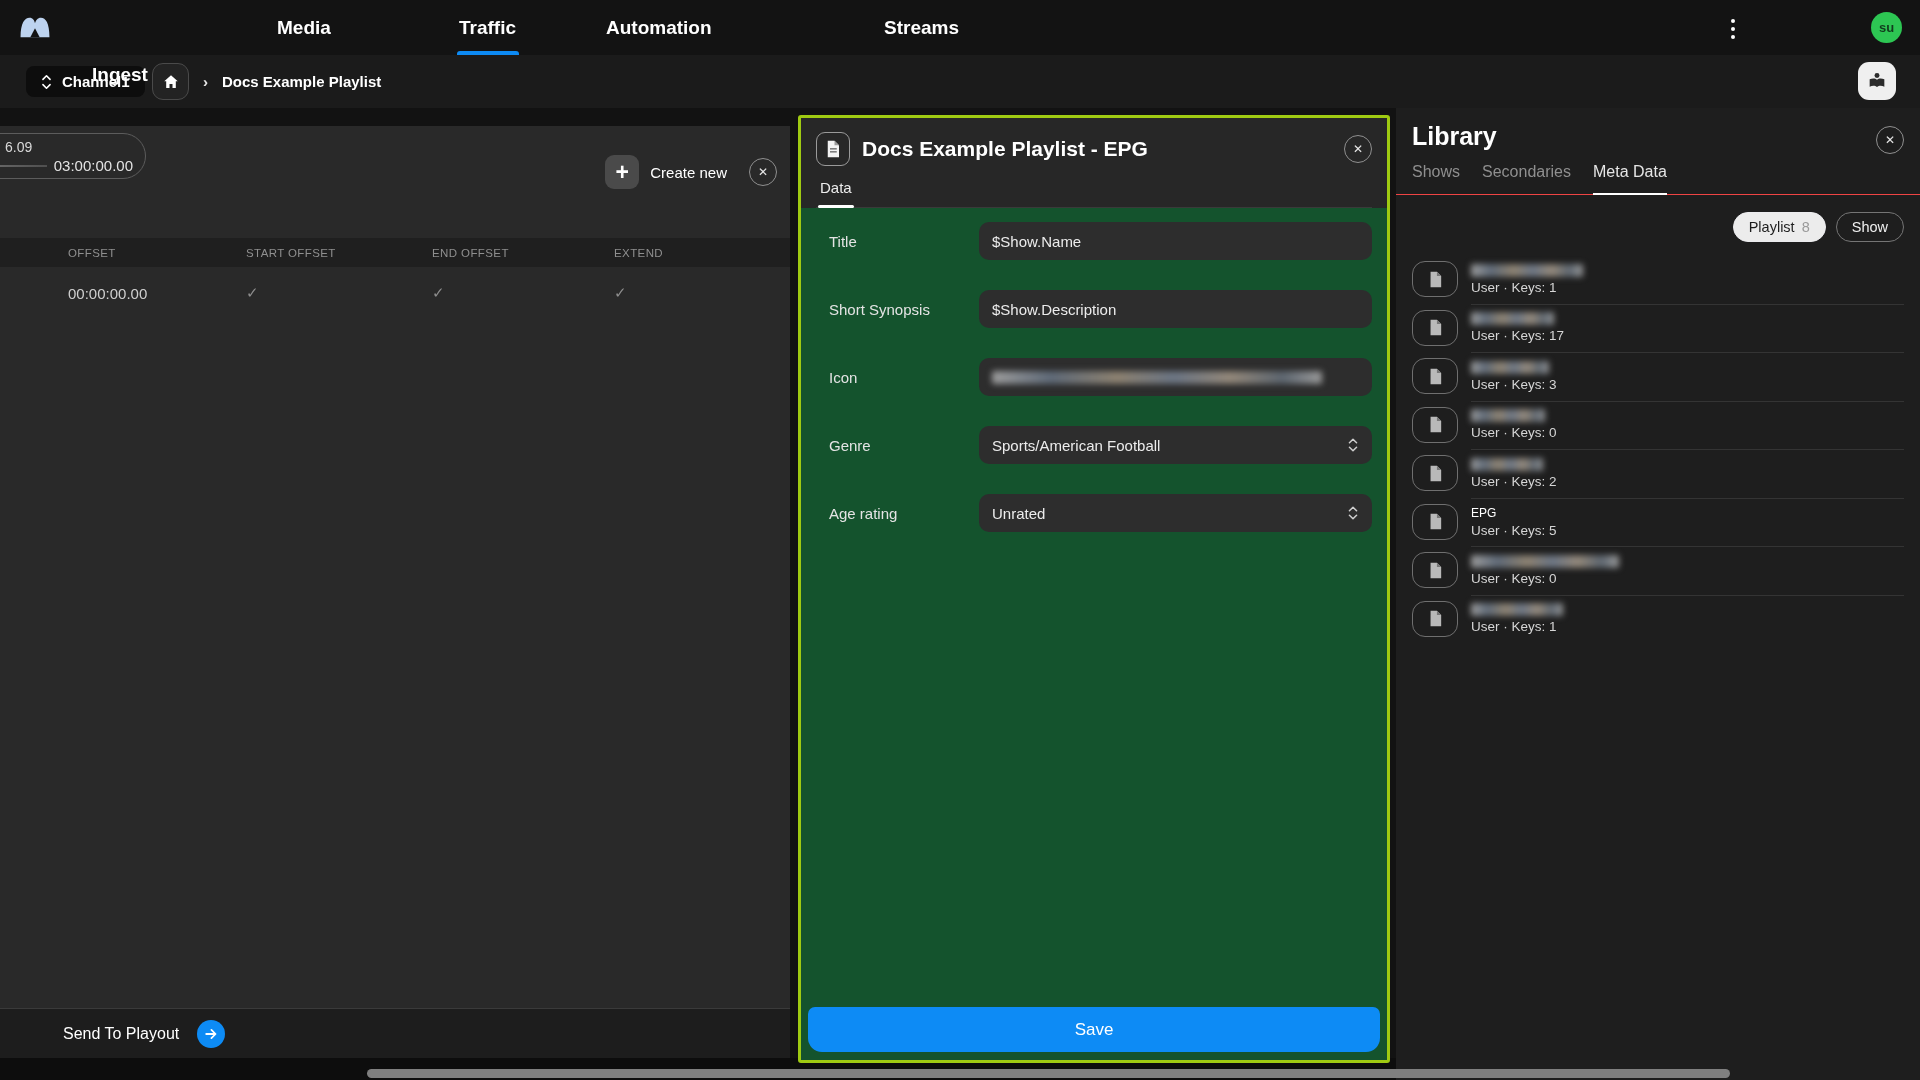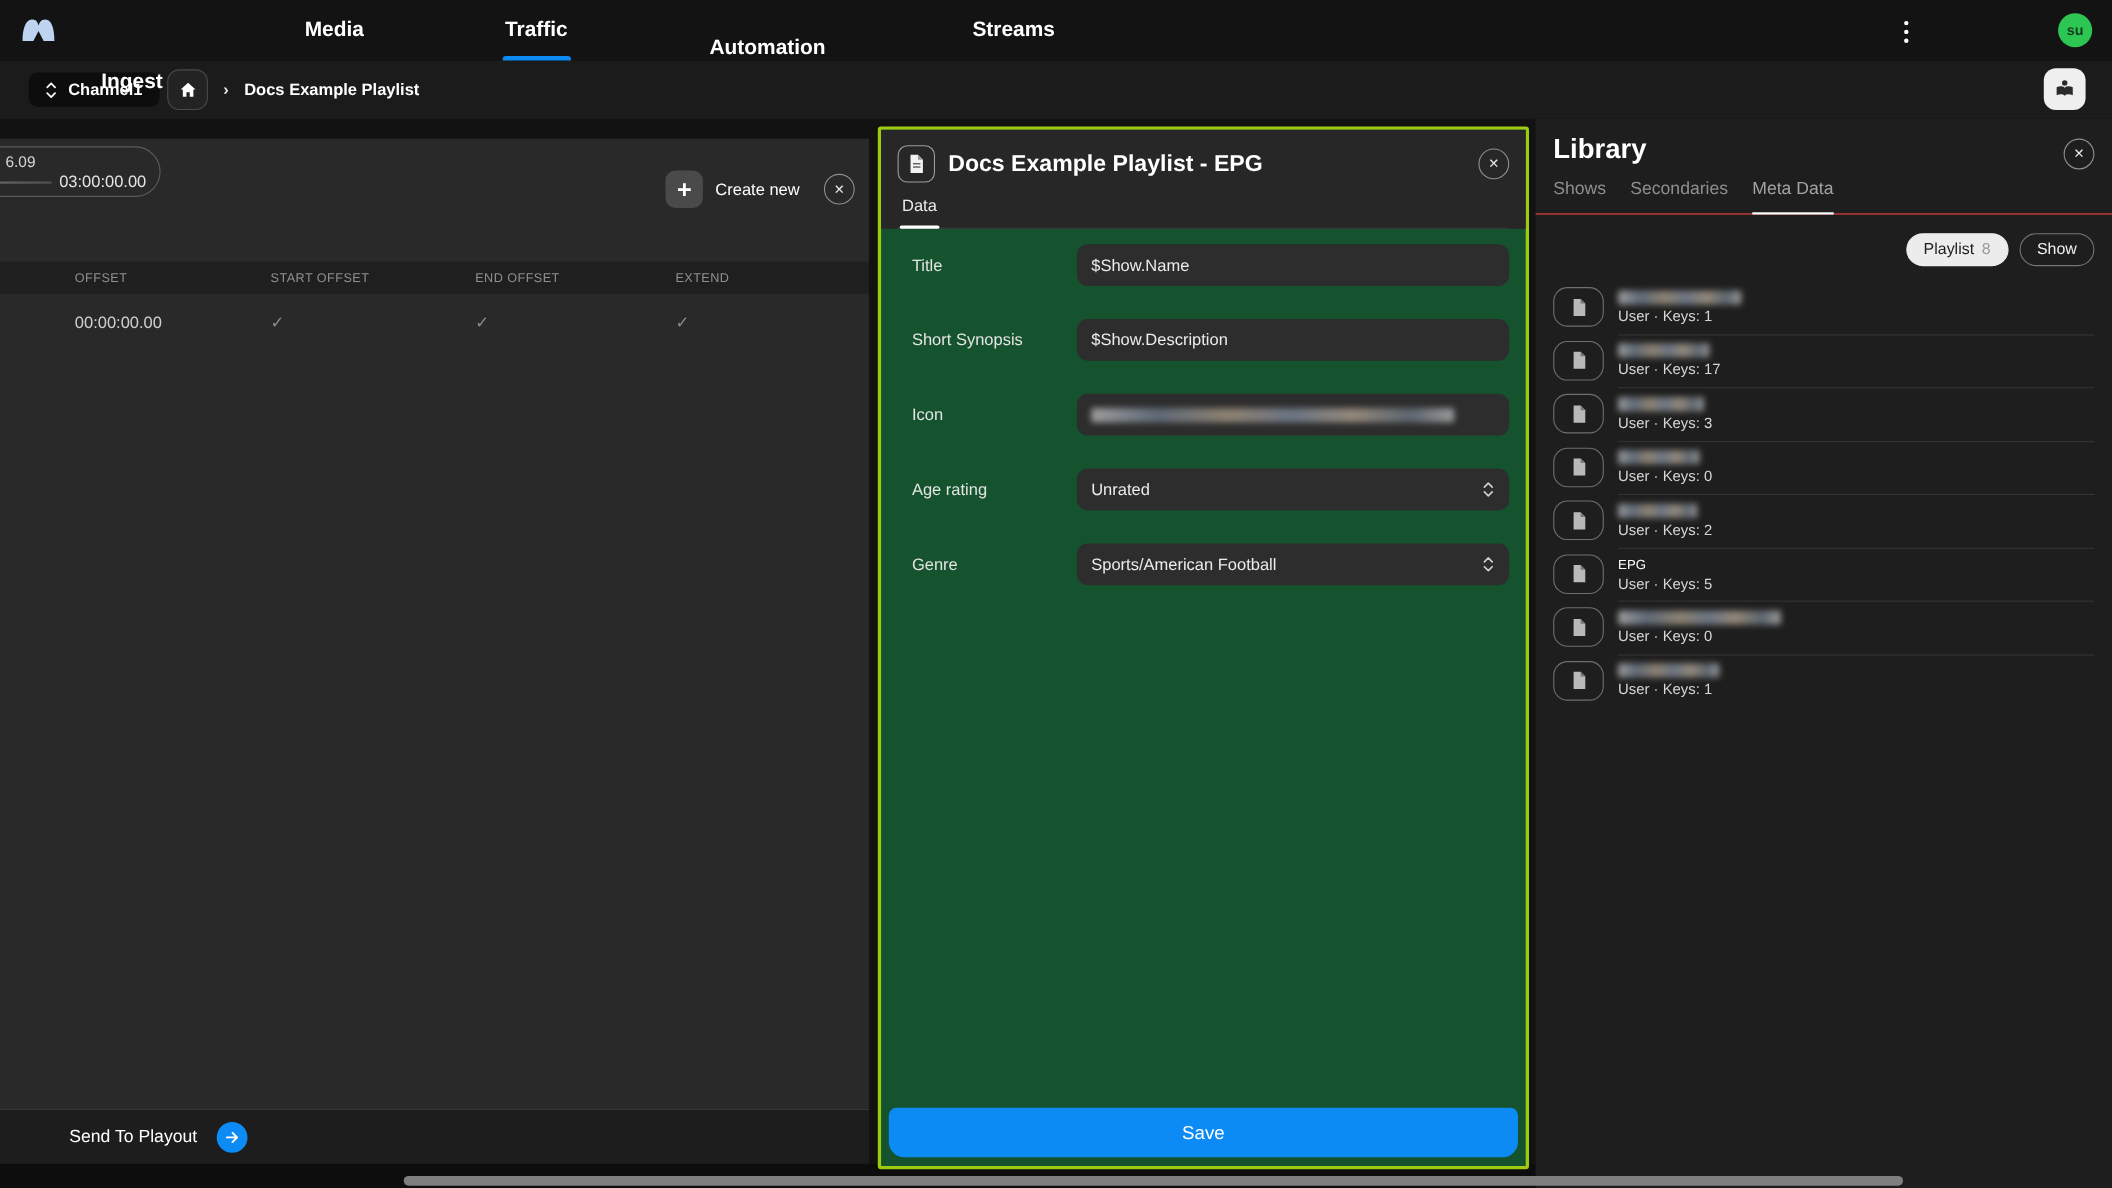--- a/index.html
+++ b/index.html
@@ -8,21 +8,21 @@
   .screen *{box-sizing:border-box;}
 
   
   .topnav{position:absolute;top:0;left:0;right:0;height:55px;background:#131313;z-index:5;}
   .logo{position:absolute;left:18px;top:12px;width:34px;height:30px;}
   .nav-item{position:absolute;top:0;height:55px;display:flex;align-items:center;
             color:#fff;font-size:19px;font-weight:600;cursor:pointer;}
   .nav-item:nth-child(1){left:92px;margin-top:47px;}
   .nav-item:nth-child(2){left:277px;}
   .nav-item:nth-child(3){left:459px;}
-  .nav-item:nth-child(4){left:645px;align-items:flex-end;}
+  .nav-item:nth-child(4){left:606px;}
   .nav-item:nth-child(5){left:884px;}
   .nav-underline{display:none;position:absolute;bottom:0;left:50%;transform:translateX(-50%);
             width:62px;height:4px;border-radius:3px 3px 0 0;background:var(--accent,#0d8bf5);}
   .nav-item.active .nav-underline{display:block;}
   .kebab{position:absolute;left:1729px;top:17px;display:flex;flex-direction:column;gap:4px;
          padding:2px;cursor:pointer;}
   .kebab i{width:4px;height:4px;border-radius:50%;background:#fff;}
   .avatar{position:absolute;left:1871px;top:12px;width:31px;height:31px;border-radius:50%;
           background:var(--avatar-bg,#2dc653);color:#123c1e;font-size:13px;font-weight:700;
           display:flex;align-items:center;justify-content:center;}
@@ -98,21 +98,21 @@
   .save-btn{width:100%;height:45px;background:var(--accent,#0d8bf5);border:none;
           border-radius:7px 7px 14px 14px;color:#fff;font-size:17px;font-family:inherit;cursor:pointer;}
 
   
   .library{position:absolute;left:1396px;top:108px;width:524px;height:972px;background:#1e1e1e;
           padding:0 16px;}
   .lib-close{position:absolute;right:16px;top:18px;}
   .lib-title{font-size:25px;font-weight:700;color:#fff;margin-top:14px;}
   .lib-tabs{display:flex;gap:22px;margin:12px -16px 0;padding:0 16px;border-bottom:1px solid #ef4444;}
   .ltab{font-size:16px;color:#8f8f8f;padding-bottom:13px;position:relative;cursor:pointer;}
-  .ltab.active{color:#a3a3a3;}
+  .ltab.active{color:#e5e5e5;}
   .ltab.active::after{content:"";position:absolute;left:0;right:0;bottom:-1px;height:2.5px;background:#fff;}
   .lib-chips{display:flex;gap:10px;margin-top:17px;justify-content:flex-end;}
   .chip{height:30px;border-radius:16px;display:flex;align-items:center;padding:0 15px;gap:7px;
           font-size:14.5px;border:1px solid #757575;background:none;color:#f0f0f0;
           font-family:inherit;cursor:pointer;}
   .chip.selected{background:#ececec;border:1px solid #ececef;color:#1d1d1d;}
   .chip-count{color:#9a9a9a;}
   .lib-list{margin-top:13px;}
   .lib-item{display:flex;align-items:center;gap:13px;height:48.5px;position:relative;cursor:pointer;}
   .lib-item + .lib-item::before{content:"";position:absolute;top:0;left:59px;right:0;
@@ -269,35 +269,35 @@
   </div>
         <div class="field-row">
     <span class="field-label">Icon</span>
     <div class="field-input">
 
       <span class="redact" style="width: 330px;"></span>
 
     </div>
   </div>
         <div class="field-row">
-    <span class="field-label">Age rating</span>
+    <span class="field-label">Genre</span>
     <div class="field-input is-select">
-      <span class="input-value">Unrated</span>
+      <span class="input-value">Sports/American Football</span>
 
       <span class="unfold-icon">
         <svg width="12" height="16" viewBox="0 0 12 18">
           <path d="M2 6.5 L6 2.5 L10 6.5 M2 11.5 L6 15.5 L10 11.5" stroke="#cfcfcf" stroke-width="1.7" fill="none" stroke-linecap="round" stroke-linejoin="round"></path>
         </svg>
       </span>
     </div>
   </div>
         <div class="field-row">
-    <span class="field-label">Genre</span>
+    <span class="field-label">Age rating</span>
     <div class="field-input is-select">
-      <span class="input-value">Sports/American Football</span>
+      <span class="input-value">Unrated</span>
 
       <span class="unfold-icon">
         <svg width="12" height="16" viewBox="0 0 12 18">
           <path d="M2 6.5 L6 2.5 L10 6.5 M2 11.5 L6 15.5 L10 11.5" stroke="#cfcfcf" stroke-width="1.7" fill="none" stroke-linecap="round" stroke-linejoin="round"></path>
         </svg>
       </span>
     </div>
   </div>
       </div>
     <div class="modal-footer">

